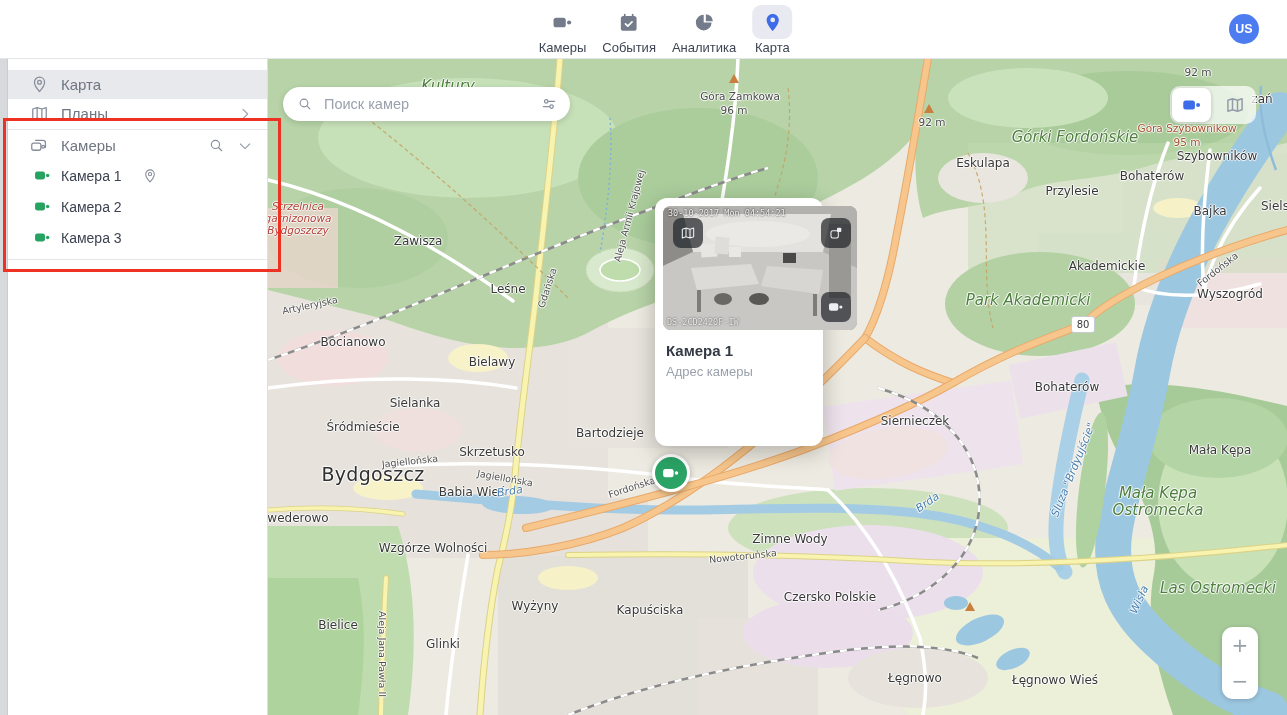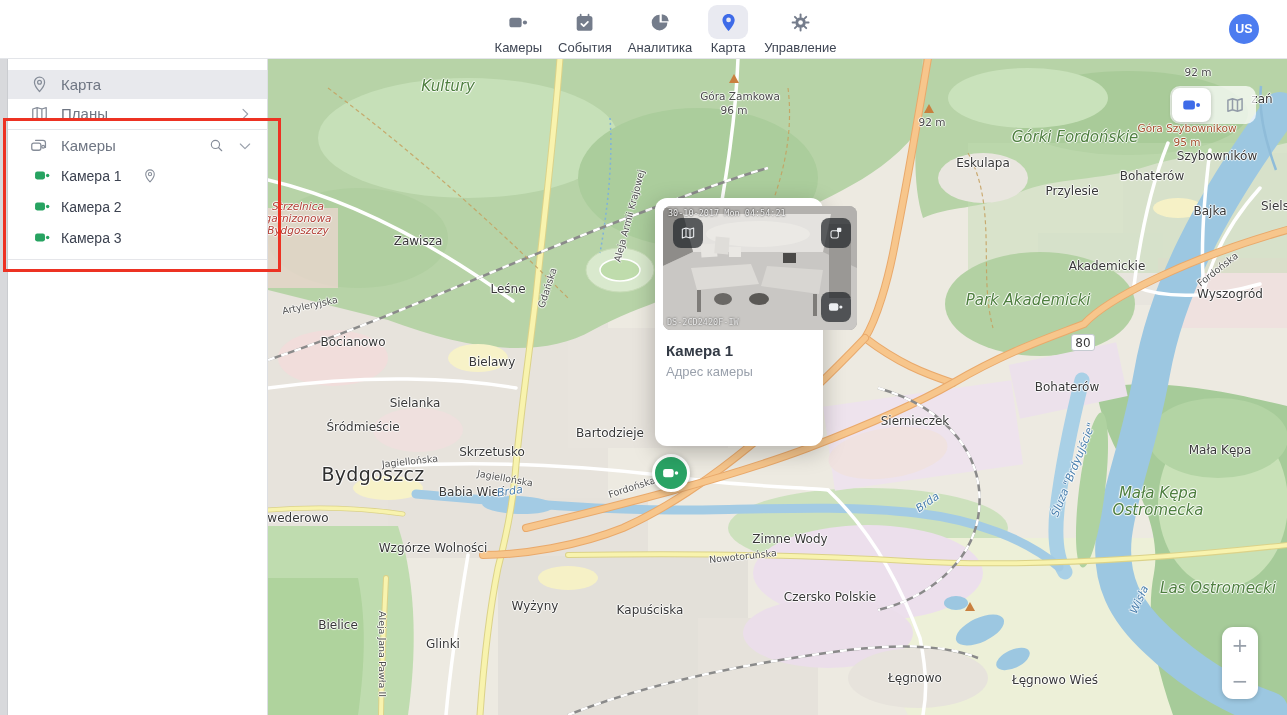--- a/index.html
+++ b/index.html
@@ -53,22 +53,22 @@
   .place{font-size:12px;color:#383838;}
   .sm{font-size:10.5px;color:#4a4a4a;}
   .big{font-size:19px;color:#2f2f2f;letter-spacing:.3px;margin-left:36px;}
   .street{font-size:9.5px;color:#4f4f4f;}
   .water{font-size:11px;color:#4a7fae;font-style:italic;}
   .green{font-size:15px;color:#4e7f3f;font-style:italic;}
   .brown{font-size:10.5px;color:#a5512e;}
   .red{font-size:10.5px;color:#b23f35;font-style:italic;}
 
   .road-badge{position:absolute;left:803px;top:258px;width:22px;height:15px;background:#fff;
-    border:1px solid #C6CBD1;border-radius:3px;font-size:12px;color:#3A3A3A;z-index:3;
-    display:flex;align-items:center;justify-content:center;font-family:"DejaVu Sans",sans-serif;margin-top:18px;}
+    border:1px solid #C6CBD1;border-radius:3px;font-size:10px;color:#3A3A3A;z-index:3;
+    display:flex;align-items:center;justify-content:center;font-family:"DejaVu Sans",sans-serif;}
 
   
   .searchbar{position:absolute;left:15px;top:29px;width:287px;height:34px;background:#fff;
     border-radius:17px;box-shadow:0 2px 6px rgba(0,0,0,.14);display:flex;align-items:center;
     padding:0 12px 0 14px;box-sizing:border-box;z-index:8;}
   .searchbar input{border:0;outline:0;flex:1;font-size:14.5px;color:#3C4250;margin-left:9px;
     font-family:"Liberation Sans",sans-serif;background:transparent;}
   .searchbar input::placeholder{color:#9AA1AC;}
 
   
@@ -146,39 +146,20 @@
         </span>
         <span class="nav-lbl">Аналитика</span>
       </div>
       <div class="nav-item active">
         <span class="nav-icobox">
           <svg viewBox="0 0 24 24">
               <path d="M12 2.2c-3.9 0-7 3.1-7 7 0 5.2 7 12.6 7 12.6s7-7.4 7-12.6c0-3.9-3.1-7-7-7zm0 9.6a2.7 2.7 0 1 1 0-5.4 2.7 2.7 0 0 1 0 5.4z"></path>
             </svg>
         </span>
         <span class="nav-lbl">Карта</span>
-      </div>
-      <div class="nav-item">
-        <span class="nav-icobox">
-          <svg viewBox="0 0 24 24">
-              <g>
-                <circle cx="12" cy="12" r="6"></circle>
-                <rect x="10.9" y="1.8" width="2.2" height="5" rx="1"></rect>
-                <rect x="10.9" y="1.8" width="2.2" height="5" rx="1" transform="rotate(45 12 12)"></rect>
-                <rect x="10.9" y="1.8" width="2.2" height="5" rx="1" transform="rotate(90 12 12)"></rect>
-                <rect x="10.9" y="1.8" width="2.2" height="5" rx="1" transform="rotate(135 12 12)"></rect>
-                <rect x="10.9" y="1.8" width="2.2" height="5" rx="1" transform="rotate(180 12 12)"></rect>
-                <rect x="10.9" y="1.8" width="2.2" height="5" rx="1" transform="rotate(225 12 12)"></rect>
-                <rect x="10.9" y="1.8" width="2.2" height="5" rx="1" transform="rotate(270 12 12)"></rect>
-                <rect x="10.9" y="1.8" width="2.2" height="5" rx="1" transform="rotate(315 12 12)"></rect>
-                <circle cx="12" cy="12" r="2.6" fill="#fff"></circle>
-              </g>
-            </svg>
-        </span>
-        <span class="nav-lbl">Управление</span>
       </div>
     </nav>
     <div class="avatar">US</div>
   </header>
 
   <aside class="sidebar">
     <div class="side-row selected">
       <svg class="g-ico stroke-ico" viewBox="0 0 24 24">
           <path d="M12 2.8c-3.6 0-6.4 2.8-6.4 6.4 0 4.8 6.4 11.6 6.4 11.6s6.4-6.8 6.4-11.6c0-3.6-2.8-6.4-6.4-6.4z"></path>
           <circle cx="12" cy="9.2" r="2.4"></circle>
@@ -413,20 +394,32 @@
         <span class="street" style="left: 475px; top: 499px; transform: translate(-50%, -50%) rotate(-6deg);">Nowotoruńska</span>
         <span class="street" style="left: 114px; top: 596px; transform: translate(-50%, -50%) rotate(90deg);">Aleja Jana Pawła II</span>
         <span class="street" style="left: 42px; top: 248px; transform: translate(-50%, -50%) rotate(-12deg);">Artyleryjska</span>
         <span class="water" style="left: 242px; top: 434px; transform: translate(-50%, -50%) rotate(-8deg);">Brda</span>
         <span class="water" style="left: 660px; top: 445px; transform: translate(-50%, -50%) rotate(-35deg);">Brda</span>
         <span class="water" style="left: 872px; top: 542px; transform: translate(-50%, -50%) rotate(-65deg);">Wisła</span>
         <span class="water" style="left: 806px; top: 412px; transform: translate(-50%, -50%) rotate(-68deg);">Śluza "Brdyujście"</span>
       </div>
     <div class="road-badge">80</div>
 
+    <div class="searchbar">
+      <svg class="stroke-ico" width="16" height="16" viewBox="0 0 24 24">
+          <circle cx="10.5" cy="10.5" r="5.8"></circle>
+          <path d="m14.8 14.8 4.6 4.6"></path>
+        </svg>
+      <input type="text" placeholder="Поиск камер" style="">
+      <svg width="18" height="18" viewBox="0 0 24 24" fill="none" stroke="#8A919E" stroke-width="1.7" stroke-linecap="round">
+          <circle cx="8.3" cy="8.6" r="2.3"></circle>
+          <path d="M11.3 8.6h8.2M4.5 15.4h8.2"></path>
+          <circle cx="15.4" cy="15.4" r="2.3"></circle>
+        </svg>
+    </div>
 
     <div class="layer-toggle">
       <div class="layer-btn sel">
         <svg width="20" height="20" viewBox="0 0 24 24" fill="#3E6BE8">
             <rect x="1.5" y="6.5" width="14" height="11" rx="3"></rect>
             <circle cx="19.3" cy="12" r="2.4"></circle>
           </svg>
       </div>
       <div class="layer-btn">
         <svg width="20" height="20" viewBox="0 0 24 24" fill="none" stroke="#939CA8" stroke-width="1.8" stroke-linejoin="round">

